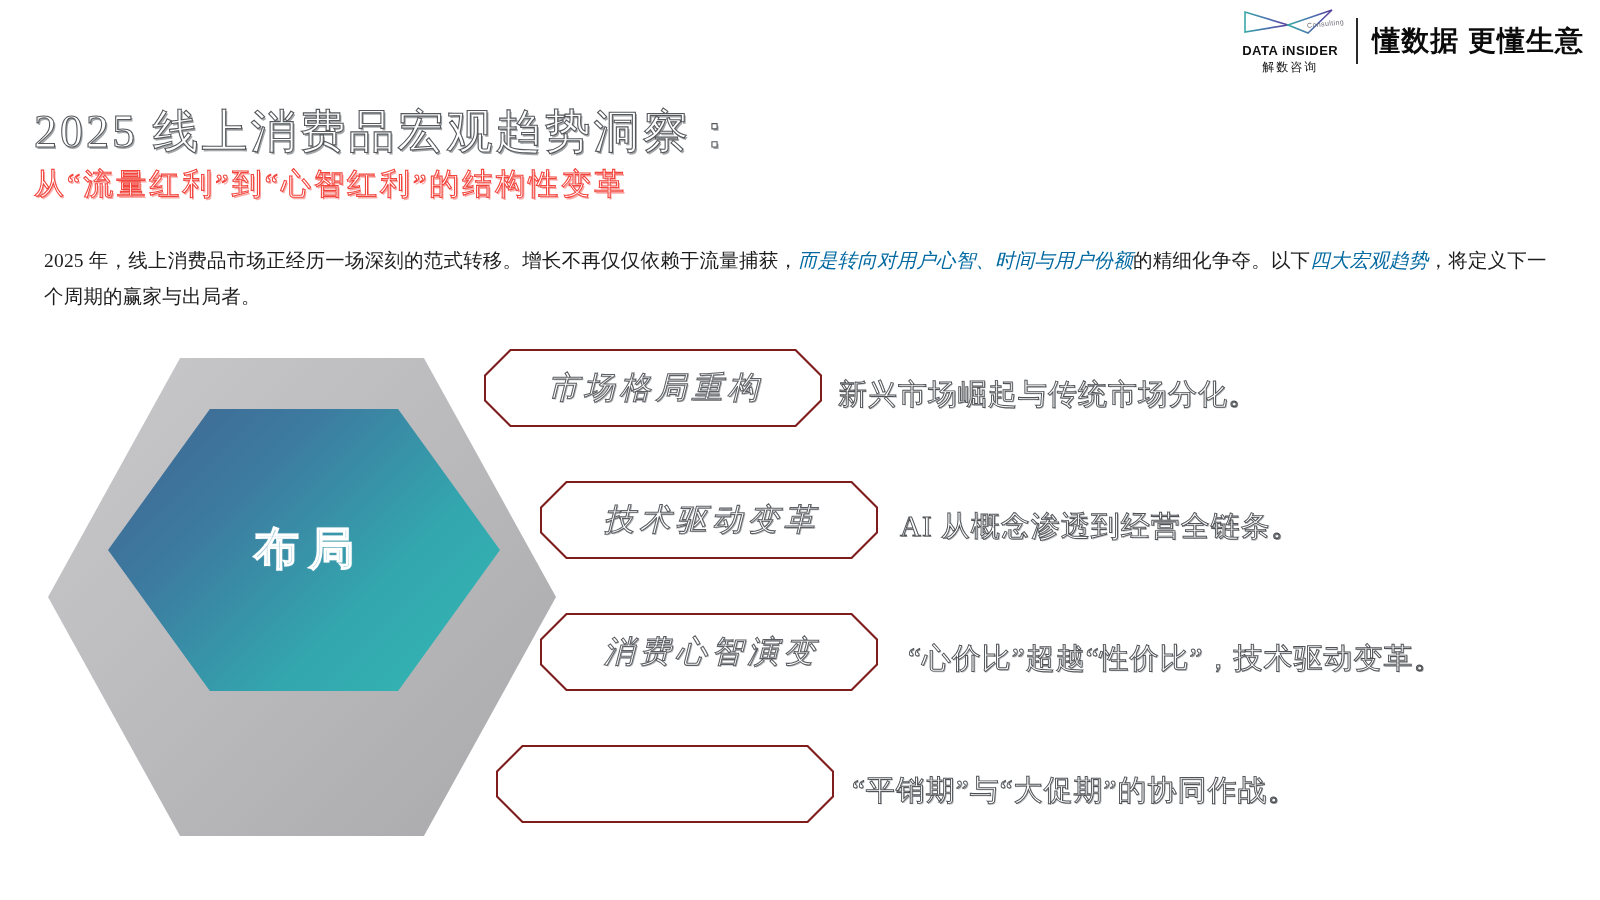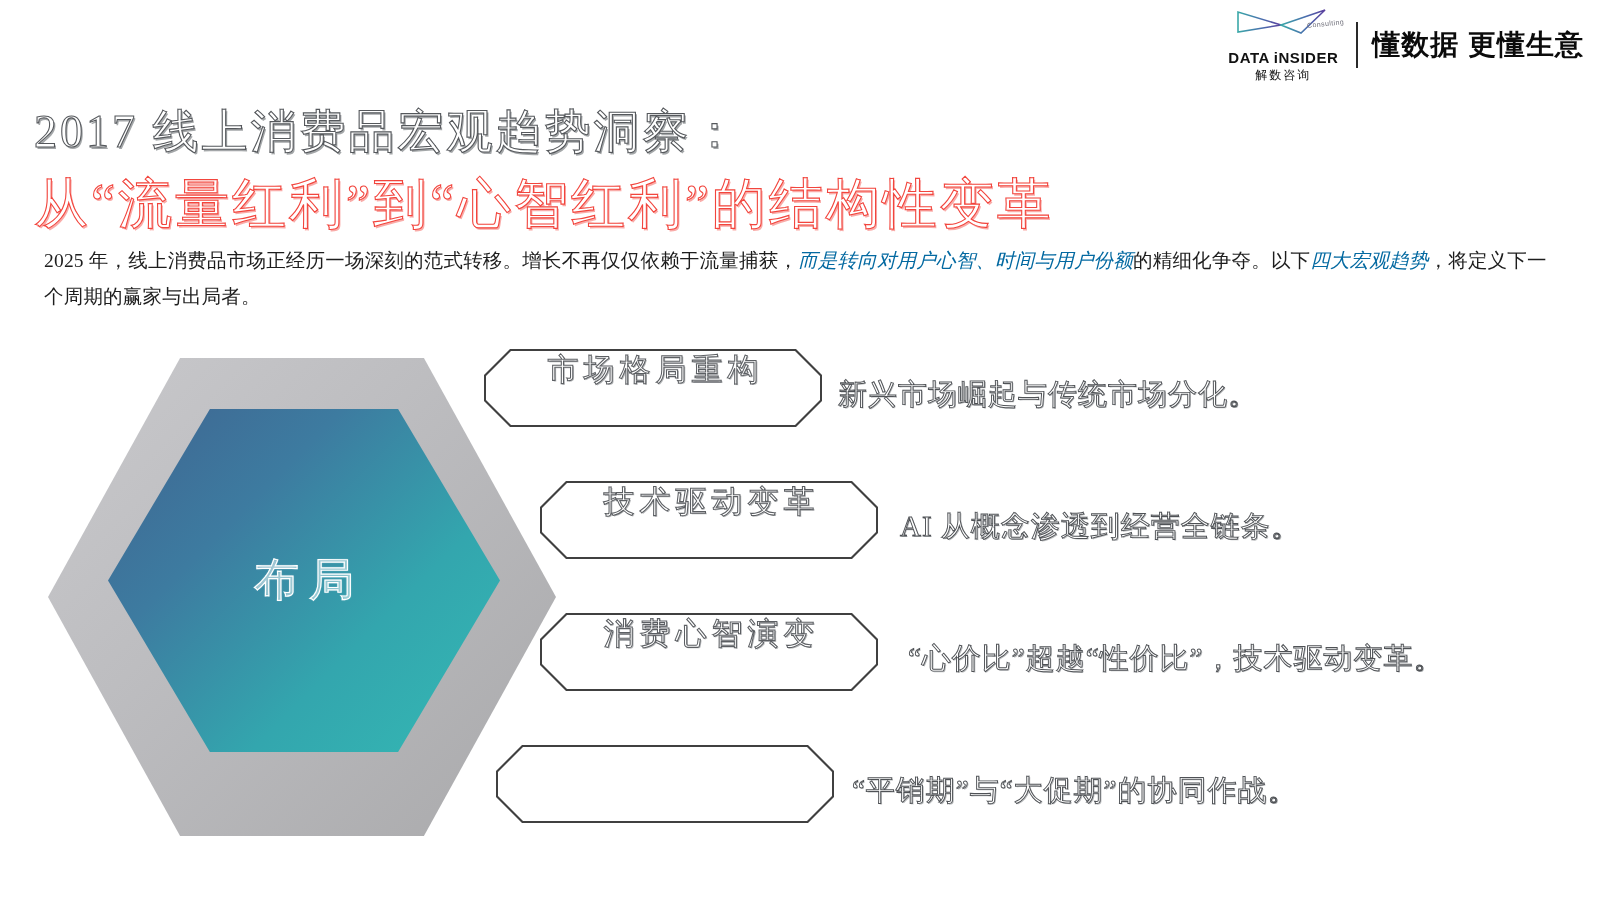--- a/index.html
+++ b/index.html
@@ -25,22 +25,22 @@
   }
   .logo-mark{display:block;}
   .logo-consulting{
     position:absolute;right:-2px;top:14px;
     font-size:7px;letter-spacing:.4px;color:#6d6d78;
     font-family:"Liberation Sans","DejaVu Sans",sans-serif;
     transform:rotate(-6deg);
   }
   .logo-name{
     font-family:"Liberation Sans","DejaVu Sans",sans-serif;
-    font-weight:bold;font-size:15px;letter-spacing:.5px;color:#111;
-    line-height:1;margin-top:14px;
+    font-weight:bold;font-size:13px;letter-spacing:.5px;color:#111;
+    line-height:1;margin-top:8px;
   }
   .logo-cn{
     font-family:"Liberation Sans","DejaVu Sans",sans-serif;
     font-size:12px;letter-spacing:2px;color:#111;margin-top:2px;
   }
   .brand-divider{
     width:2px;height:46px;background:#2a2a2a;
   }
   .brand-slogan{
     font-family:"Liberation Sans","DejaVu Sans",sans-serif;
@@ -51,22 +51,22 @@
   
   .title-1{
     position:absolute;left:34px;top:108px;
     font-size:46px;line-height:1.05;letter-spacing:3px;
     color:#ffffff;
     -webkit-text-stroke:1.1px #55585c;
     text-shadow:1.5px 1.5px 0 rgba(90,94,98,.55);
     white-space:nowrap;
   }
   .title-2{
-    position:absolute;left:34px;top:176px;
-    font-size:54px;line-height:1.05;letter-spacing:3px;
+    position:absolute;left:34px;top:168px;
+    font-size:30px;line-height:1.05;letter-spacing:3px;
     color:#ffffff;
     -webkit-text-stroke:1.1px #f2453d;
     text-shadow:1.5px 1.5px 0 rgba(242,69,61,.45);
     white-space:nowrap;
   }
 
   
   .lede{
     position:absolute;left:44px;top:243px;width:1510px;
     font-size:19.5px;line-height:1.85;color:#1d1d1d;
@@ -94,40 +94,41 @@
   .band.b4{top:410px;}
 
   
   .hex-outer{
     position:absolute;left:48px;top:36px;width:508px;height:478px;
     background:linear-gradient(135deg,#c9c9cc 0%,#bdbdc0 40%,#a9a9ab 100%);
     clip-path:polygon(26% 0%, 74% 0%, 100% 50%, 74% 100%, 26% 100%, 0% 50%);
   }
   
   .hex-inner{
-    position:absolute;left:108px;top:87px;width:392px;height:343px;
+    position:absolute;left:108px;top:87px;width:392px;height:282px;
     background:linear-gradient(135deg,#3f6490 0%,#3d7ba0 32%,#33a6ae 66%,#34b9b4 100%);
     clip-path:polygon(26% 0%, 74% 0%, 100% 50%, 74% 100%, 26% 100%, 0% 50%);
-    display:flex;flex-direction:column;align-items:center;justify-content:center;
+    display:flex;flex-direction:column;align-items:center;justify-content:center;font-weight:bold;
   }
   .hex-line{
     font-size:45px;letter-spacing:10px;line-height:1.32;
     color:transparent;
     -webkit-text-stroke:1.2px #ffffff;
     text-shadow:0 0 2px rgba(255,255,255,.55);
     padding-left:10px;
   }
 
   
   .chip{
     position:absolute;width:338px;height:78px;
-    background:#404040;
+    background:#7f1d1d;
     clip-path:polygon(26px 0, 312px 0, 338px 26px, 338px 52px, 312px 78px, 26px 78px, 0 52px, 0 26px);
-    display:flex;justify-content:center;
+    display:flex;align-items:center;justify-content:center;
     filter:drop-shadow(2px 3px 2px rgba(120,120,120,.45));
+    font-style:italic;
   }
   .chip-inner{
     position:absolute;inset:2px;
     background:#fff;
     clip-path:polygon(25px 0, 309px 0, 334px 25px, 334px 49px, 309px 74px, 25px 74px, 0 49px, 0 25px);
   }
   .chip-label{
     position:relative;z-index:2;
     font-size:31px;letter-spacing:5px;
     color:#ffffff;
@@ -175,21 +176,21 @@
       <span class="logo-name">DATA iNSIDER</span>
       <span class="logo-cn">解数咨询</span>
     </div>
 
     <div class="brand-divider"></div>
 
     <div class="brand-slogan">懂数据 更懂生意</div>
   </div>
 </div>
 
-<div class="title-1">2017 线上消费品宏观趋势洞察：</div>
+<div class="title-1">2025 线上消费品宏观趋势洞察：</div>
 <div class="title-2">从“流量红利”到“心智红利”的结构性变革</div>
 
 <div class="lede"><span>2025 年，线上消费品市场正经历一场深刻的范式转移。增长不再仅仅依赖于流量捕获，</span><span class="hi">而是转向对用户心智、时间与用户份额</span><span>的精细化争夺。以下</span><span class="hi">四大宏观趋势</span><span>，将定义下一个周期的赢家与出局者。</span></div>
 
 <div class="diagram">
 
   <div class="band b1"></div>
   <div class="band b2"></div>
   <div class="band b3"></div>
   <div class="band b4"></div>

